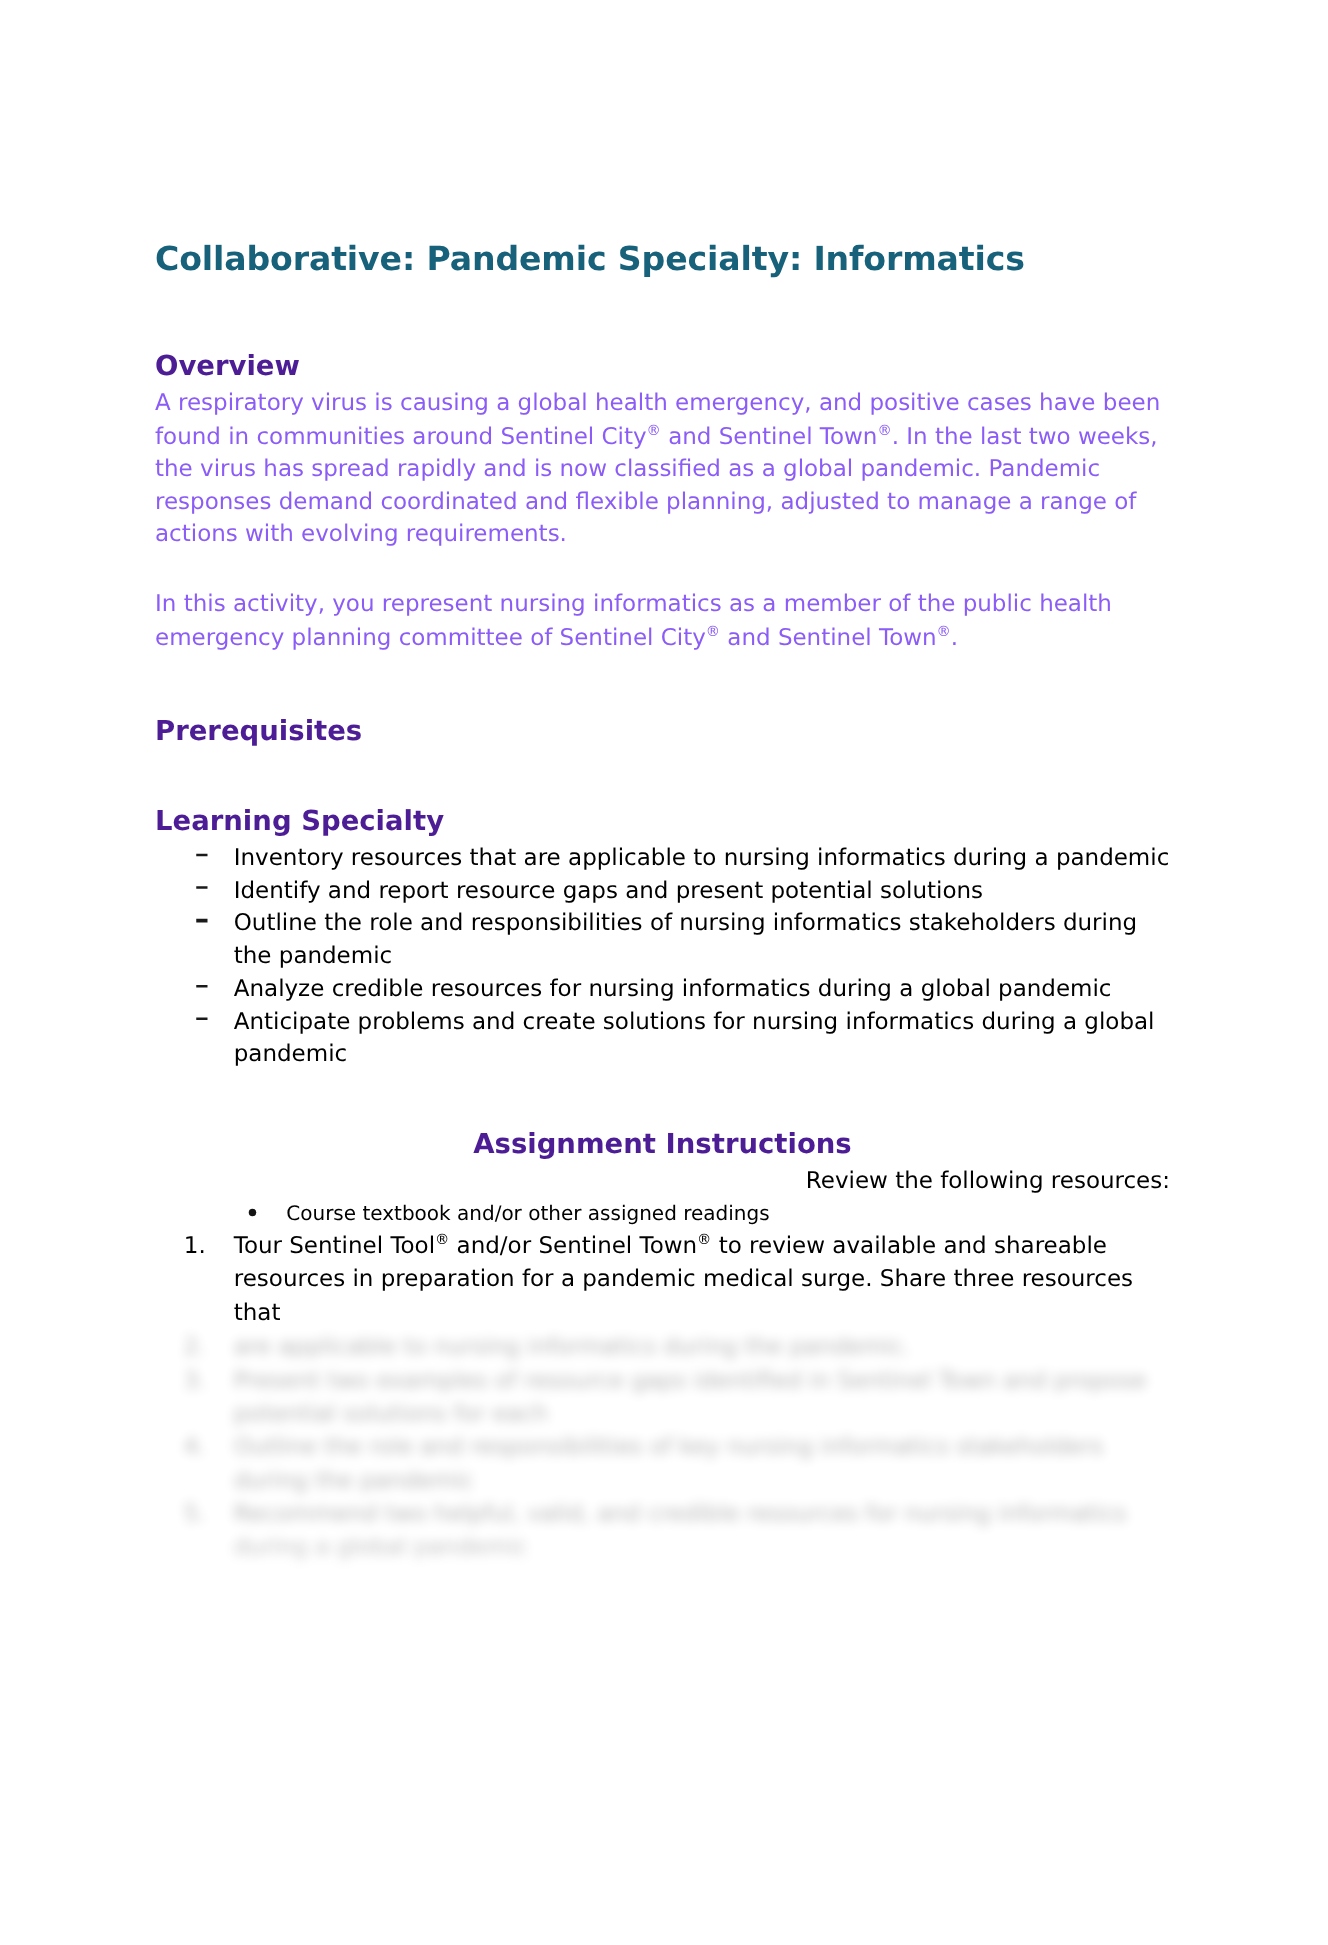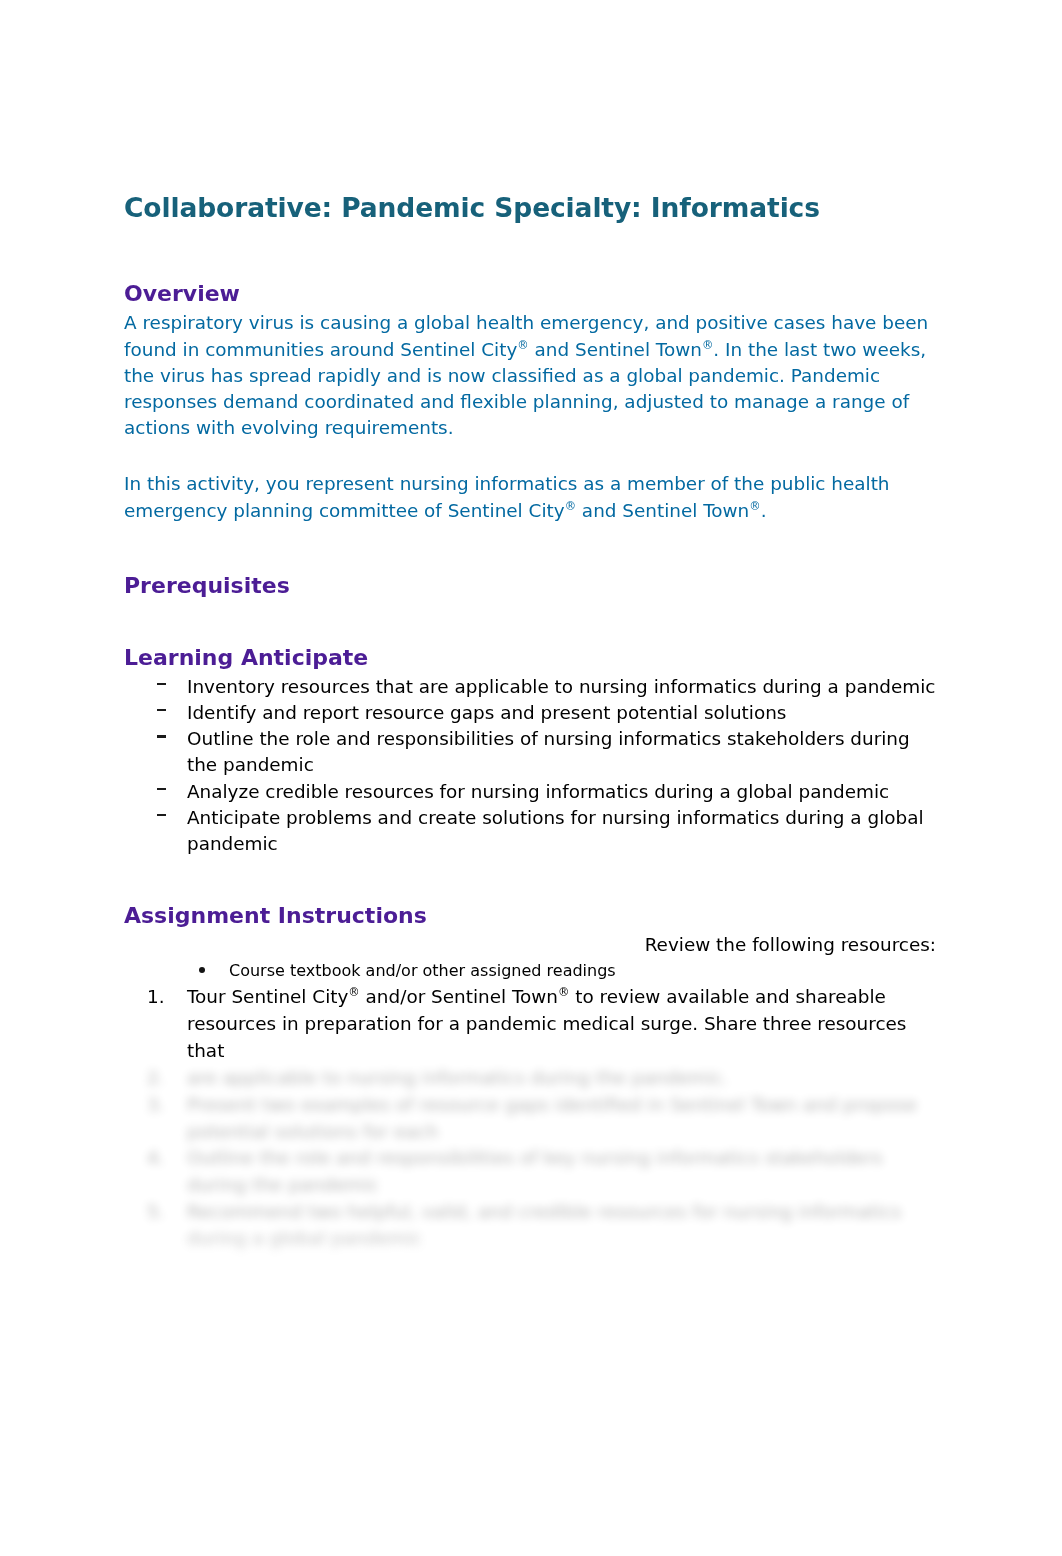--- a/index.html
+++ b/index.html
@@ -47,28 +47,28 @@
     font-size: 22px;
     font-weight: bold;
     color: #4c1d95;
     line-height: 1.25;
     margin: 0;
   }
 
   .h-overview   { margin-top: 56px; }
   .h-prereq     { margin-top: 48px; }
   .h-objectives { margin-top: 45px; }
-  .h-assignment { margin-top: 45px; }
+  .h-assignment { margin-top: 45px; text-align: center; }
 
   
   p.body-text {
     font-size: 18.4px;
     line-height: 26.2px;
     margin: 5px 0 0 0;
-    color: #0369a1;
+    color: #8b5cf6;
     text-align: left;
   }
   p.tight { margin-top: 3px; }
 
   p.gap { margin-top: 30px; }
 
   sup.reg {
     font-size: 0.62em;
     vertical-align: super;
     line-height: 0;
@@ -194,21 +194,21 @@
     <p class="body-text tight">
       <span>A respiratory virus is causing a global health emergency, and positive cases have been found in communities around Sentinel City</span><sup class="reg">®</sup><span> and Sentinel Town</span><sup class="reg">®</sup><span>.  In the last two weeks, the virus has spread rapidly and is now classified as a global pandemic.  Pandemic responses demand coordinated and flexible planning, adjusted to manage a range of actions with evolving requirements.</span>
     </p>
 
     <p class="body-text gap">
       <span>In this activity, you represent nursing informatics as a member of the public health emergency planning committee of Sentinel City</span><sup class="reg">®</sup><span> and Sentinel Town</span><sup class="reg">®</sup><span>.</span>
     </p>
 
     <h2 class="section-heading h-prereq">Prerequisites</h2>
 
-    <h2 class="section-heading h-objectives">Learning Anticipate</h2>
+    <h2 class="section-heading h-objectives">Learning Specialty</h2>
 
     <ul class="dash-list">
       <li>Inventory resources that are applicable to nursing informatics during a pandemic</li>
       <li>Identify and report resource gaps and present potential solutions</li>
       <li>Outline the role and responsibilities of nursing informatics stakeholders during the pandemic</li>
       <li>Analyze credible resources for nursing informatics during a global pandemic</li>
       <li>Anticipate problems and create solutions for nursing informatics during a global pandemic</li>
     </ul>
 
     <h2 class="section-heading h-assignment">Assignment Instructions</h2>
@@ -218,21 +218,21 @@
     </div>
 
     <ul class="dot-list">
       <li>
         <span>Course textbook and/or other assigned readings</span>
       </li>
     </ul>
 
     <ol class="num-list">
       <li>
-        <span>Tour Sentinel City</span><sup class="reg">®</sup><span> and/or Sentinel Town</span><sup class="reg">®</sup><span> to review available and shareable resources in preparation for a pandemic medical surge.  Share three resources that</span>
+        <span>Tour Sentinel Tool</span><sup class="reg">®</sup><span> and/or Sentinel Town</span><sup class="reg">®</sup><span> to review available and shareable resources in preparation for a pandemic medical surge.  Share three resources that</span>
       </li>
     </ol>
 
     <div class="obscured">
       <ol class="num-list" style="counter-reset: numitem 1;">
         <li style="list-style:none; padding-left:63px;">
           <span style="position:absolute; left:63px;">are applicable to nursing informatics during the pandemic.</span>
           <span style="visibility:hidden;">placeholder</span>
         </li>
         <li>Present two examples of resource gaps identified in Sentinel Town and propose potential solutions for each</li>

